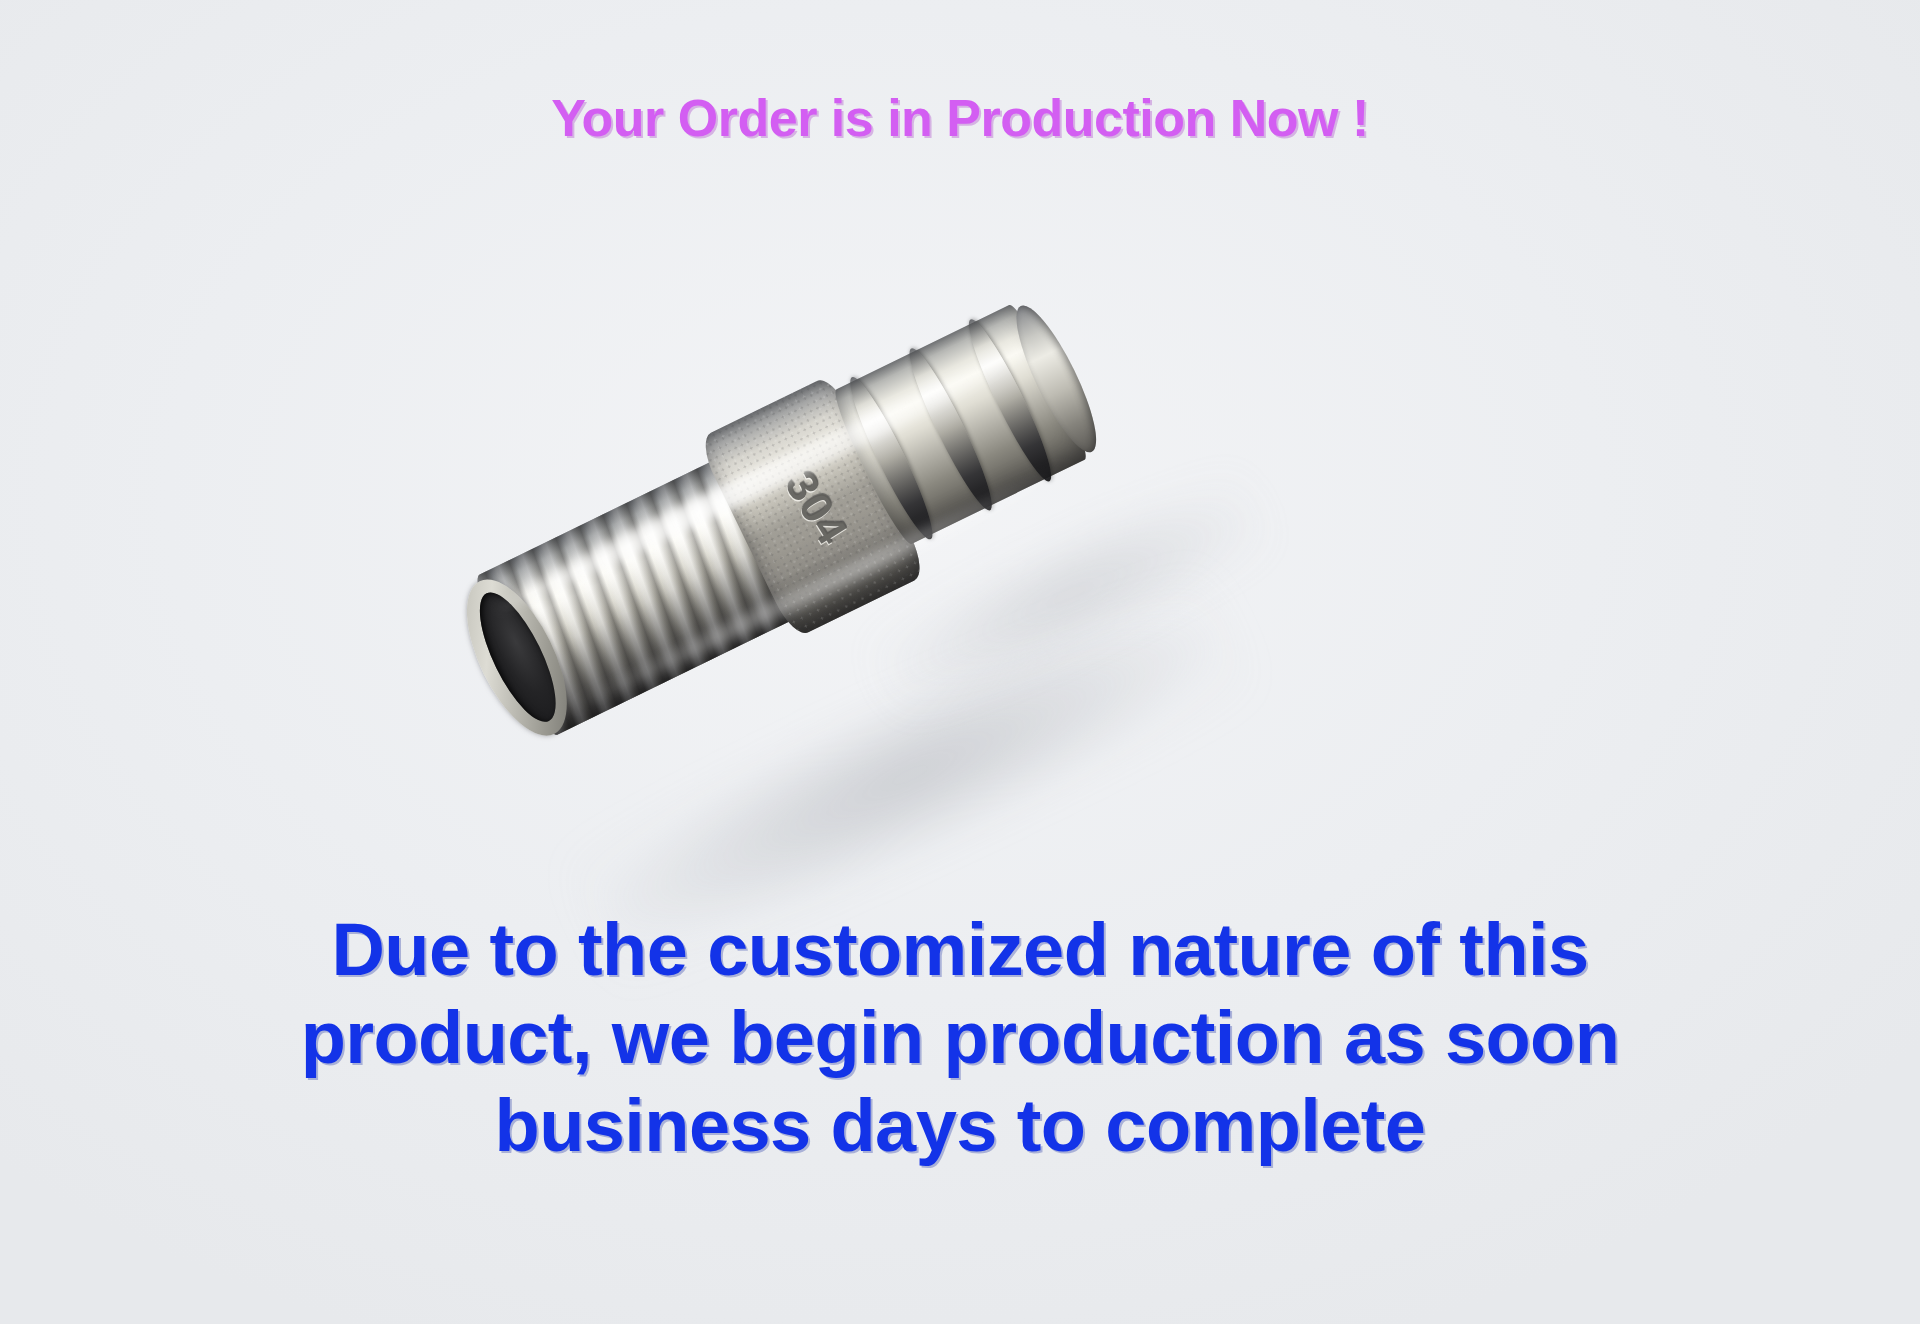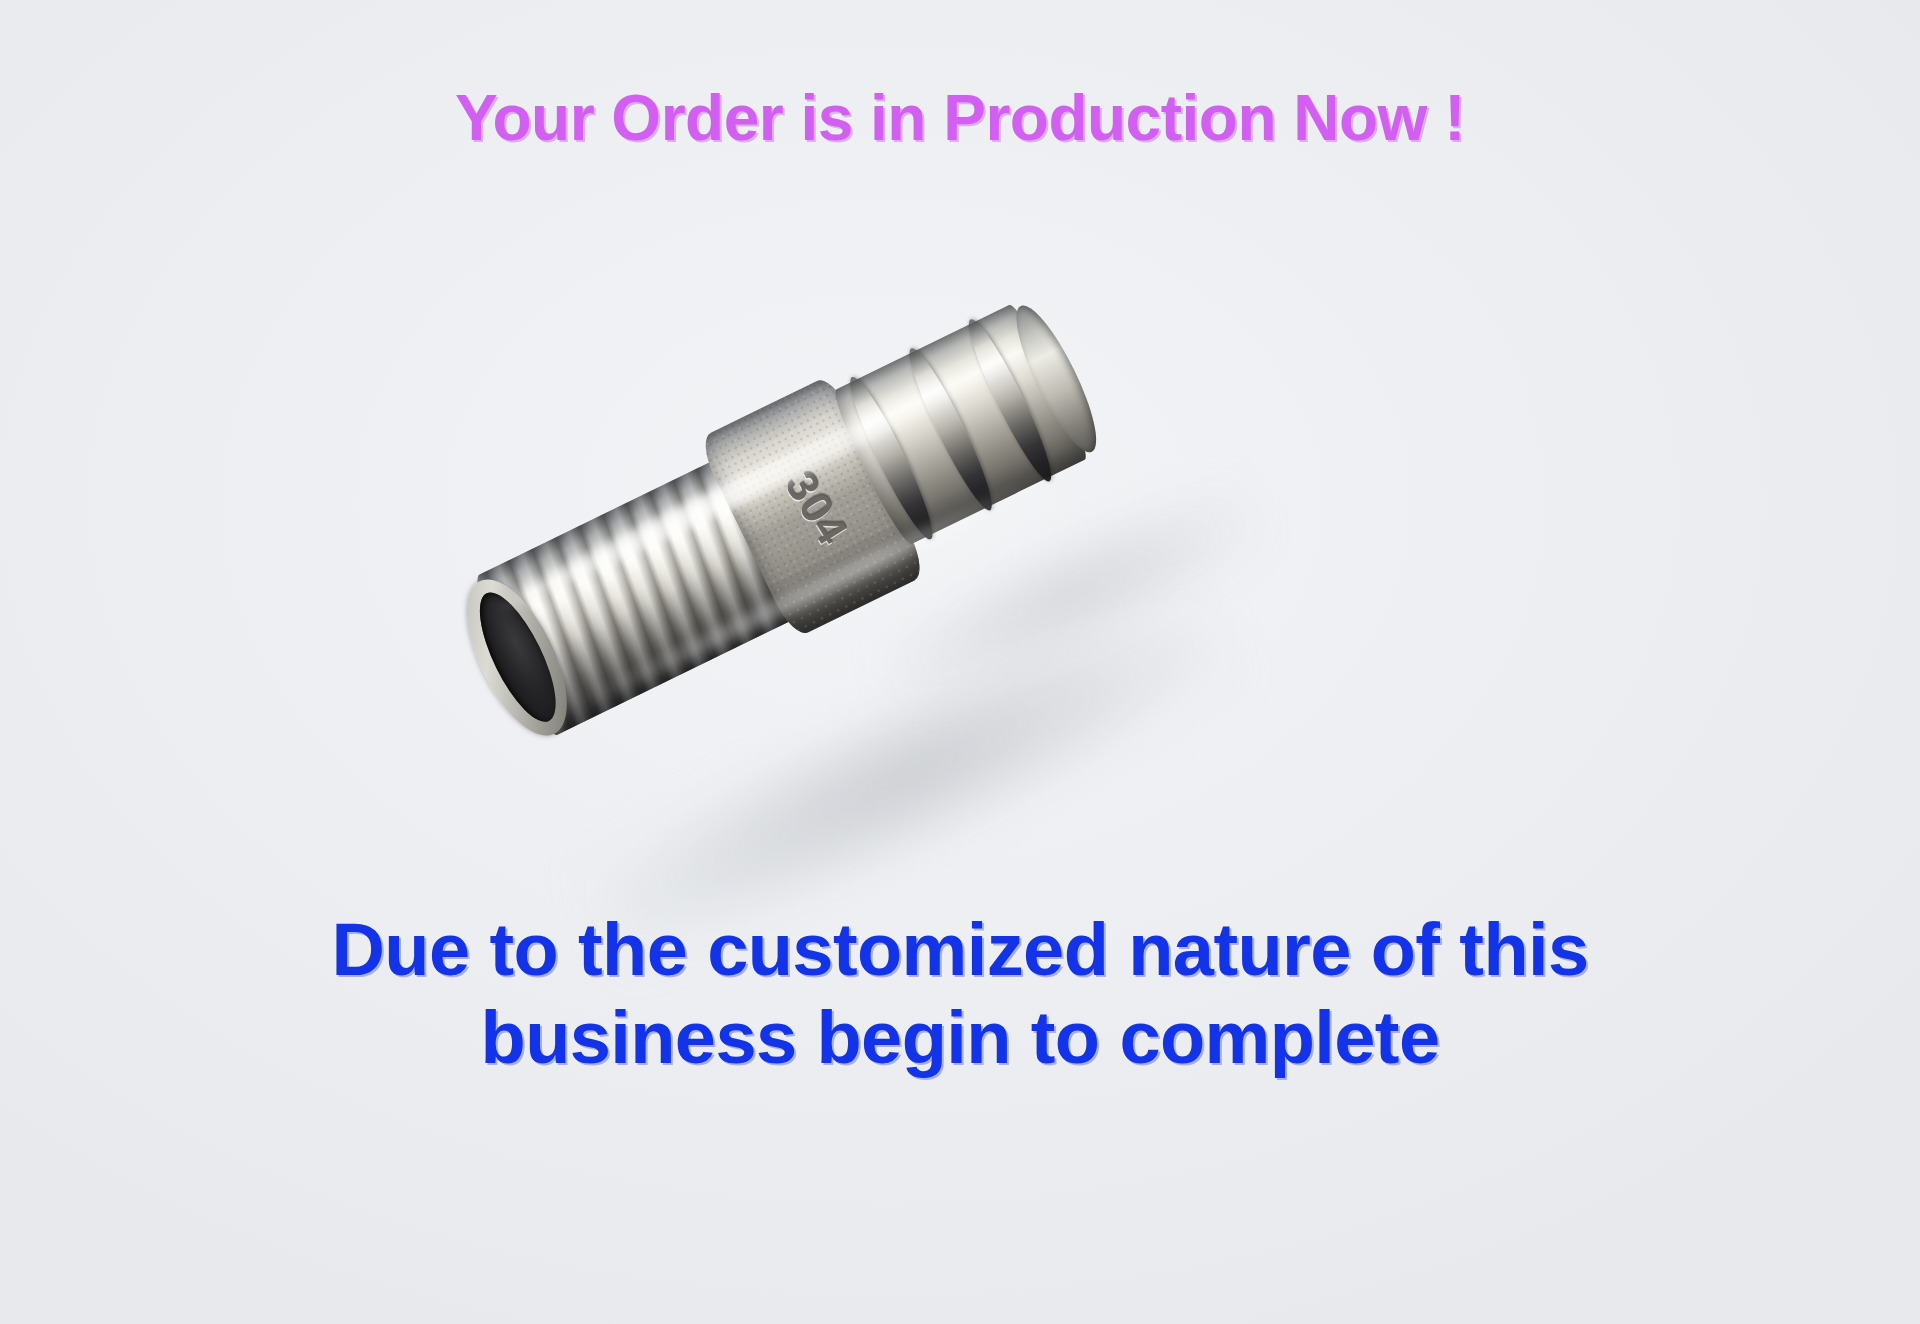--- a/index.html
+++ b/index.html
@@ -26,21 +26,21 @@
 
   
   .headline {
     position: absolute;
     top: 74px;
     left: 0;
     width: 1920px;
     text-align: center;
     font-family: "Liberation Sans", sans-serif;
     font-weight: bold;
-    font-size: 64px;
+    font-size: 52px;
     line-height: 88px;
     letter-spacing: -0.5px;
     color: #d35ef2;
     text-shadow: 2px 2px 0 rgba(170, 70, 200, 0.35);
     white-space: nowrap;
     user-select: none;
   }
 
   
   .body-copy {
@@ -370,16 +370,17 @@
 
       <div class="specular"></div>
       <div class="underglow"></div>
     </div>
   </div>
 
   <div class="headline">Your Order is in Production Now !</div>
 
   <div class="body-copy">
     <span class="line">Due to the customized nature of this</span>
-    <span class="line">business begin to complete</span>
+    <span class="line">product, we begin production as soon</span>
+    <span class="line">business days to complete</span>
   </div>
 
 </div>
 
 </body></html>

